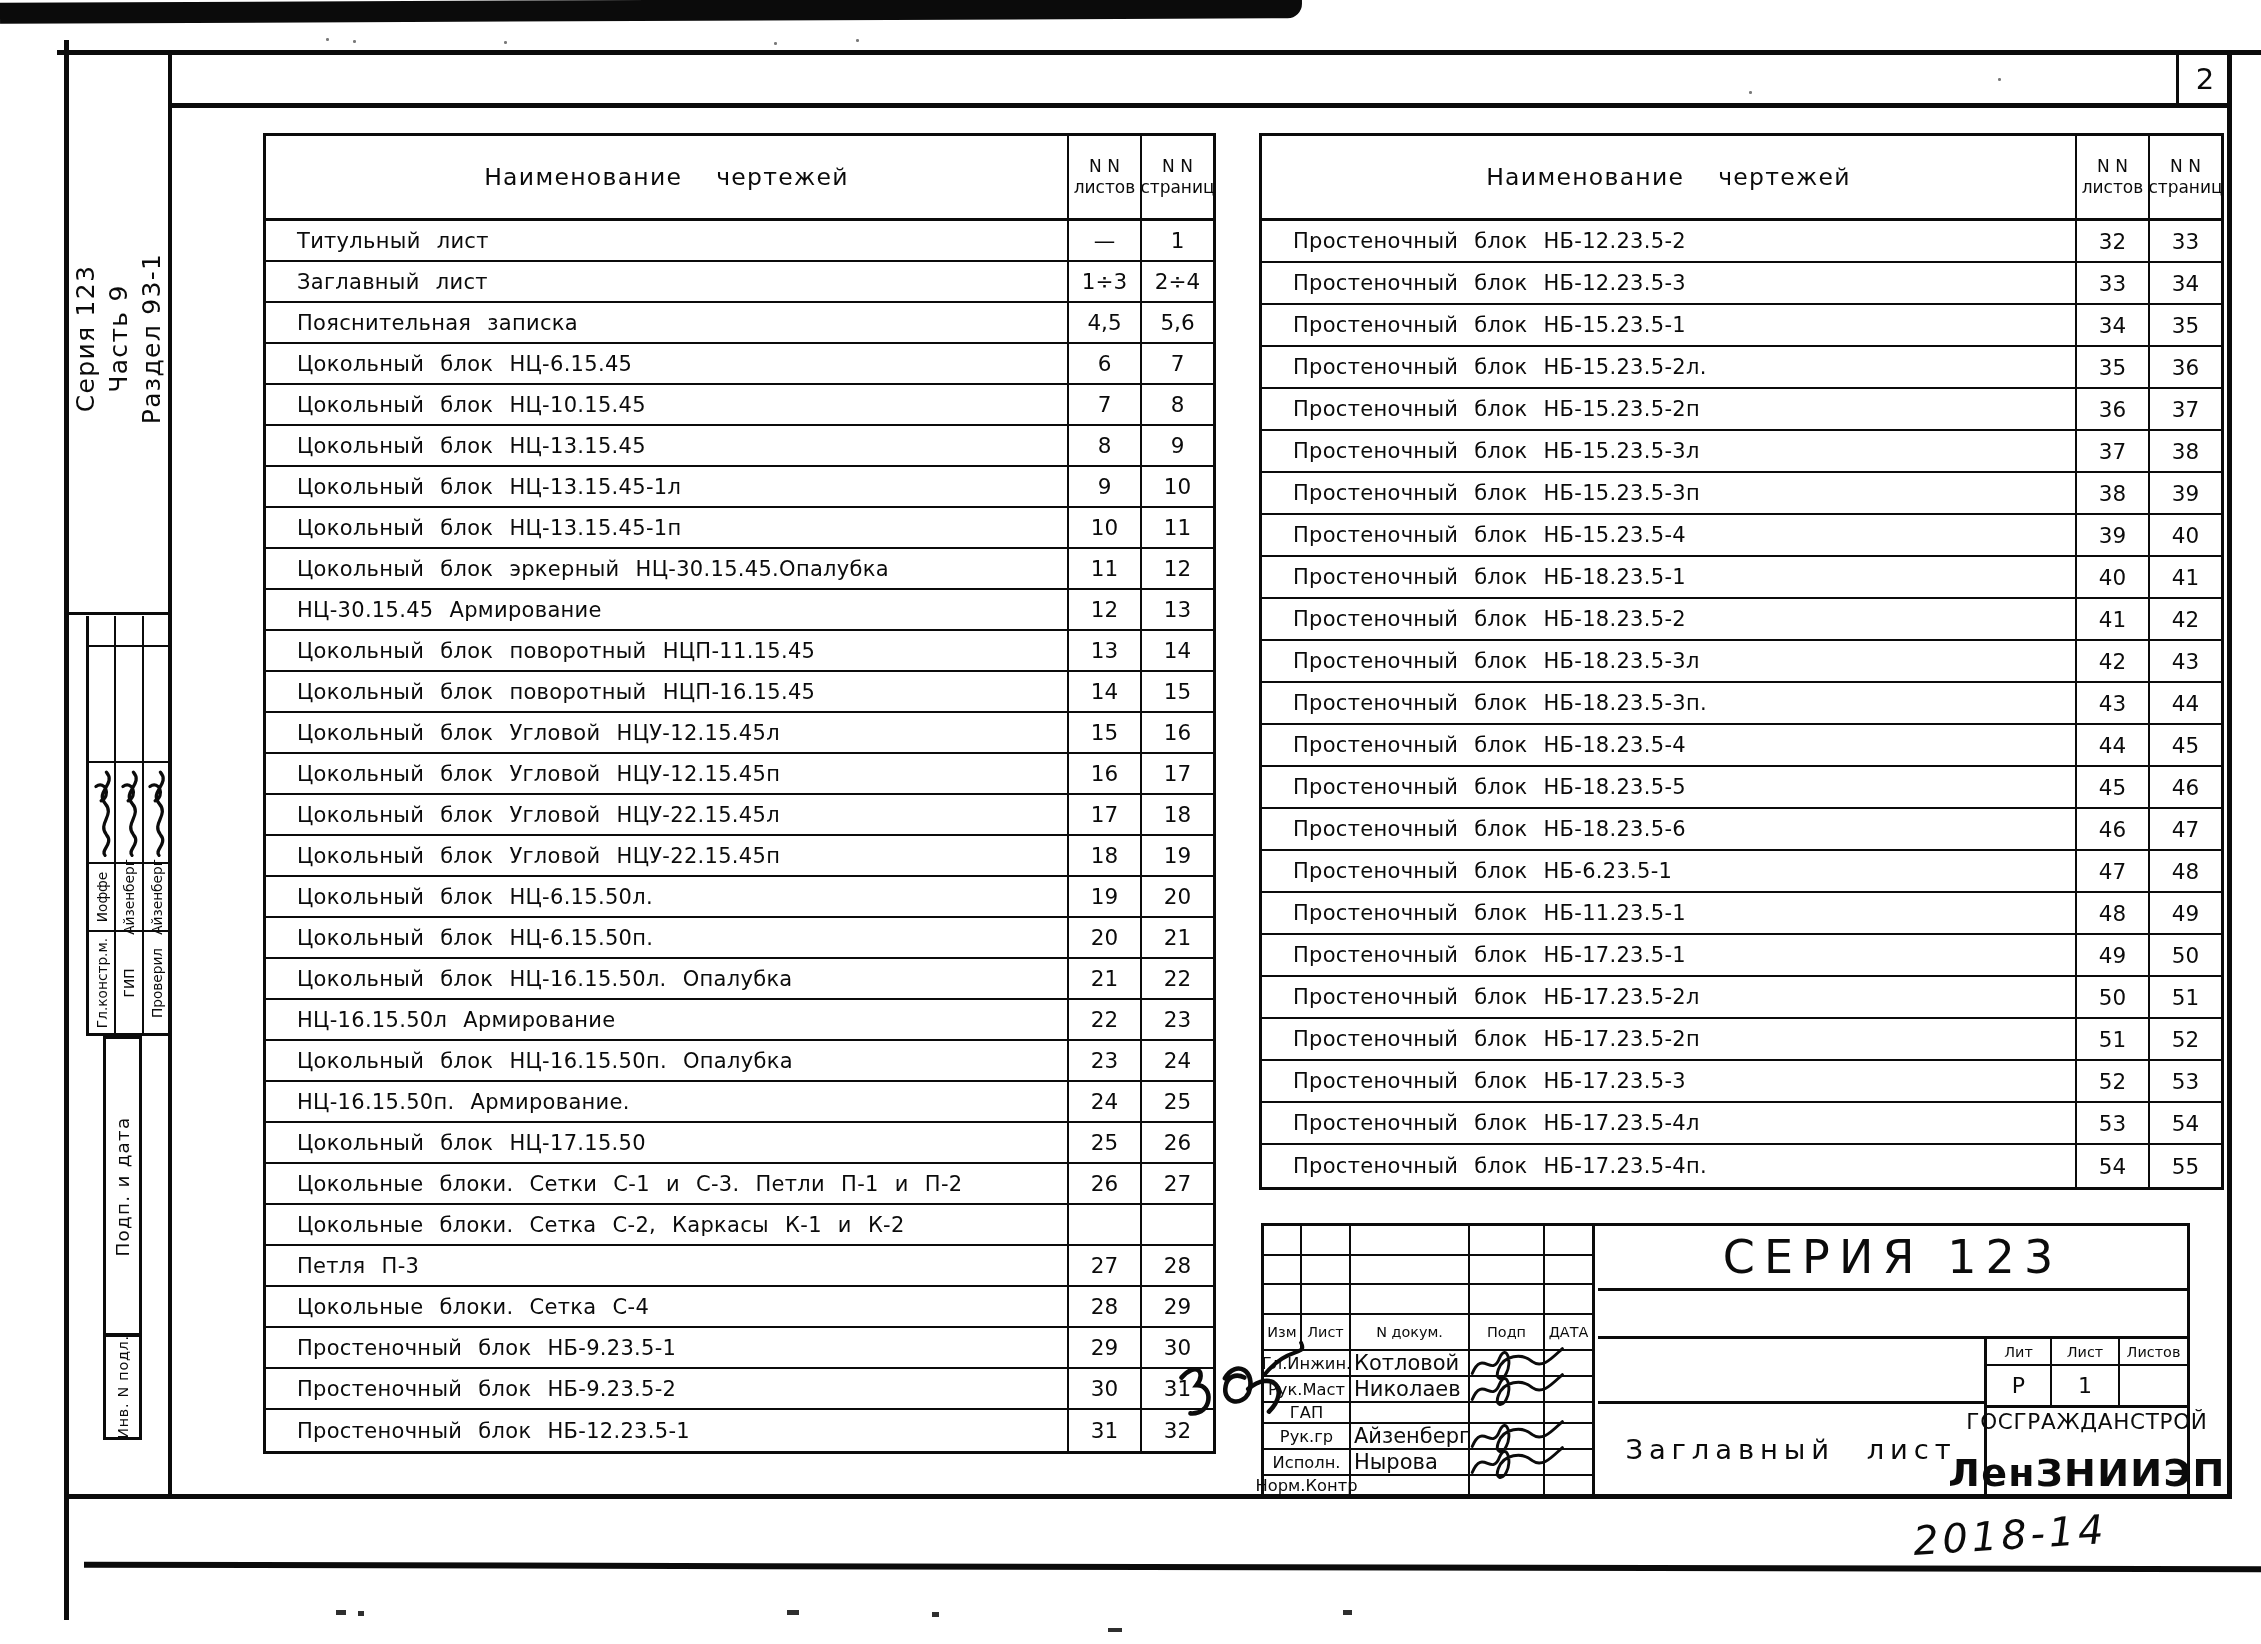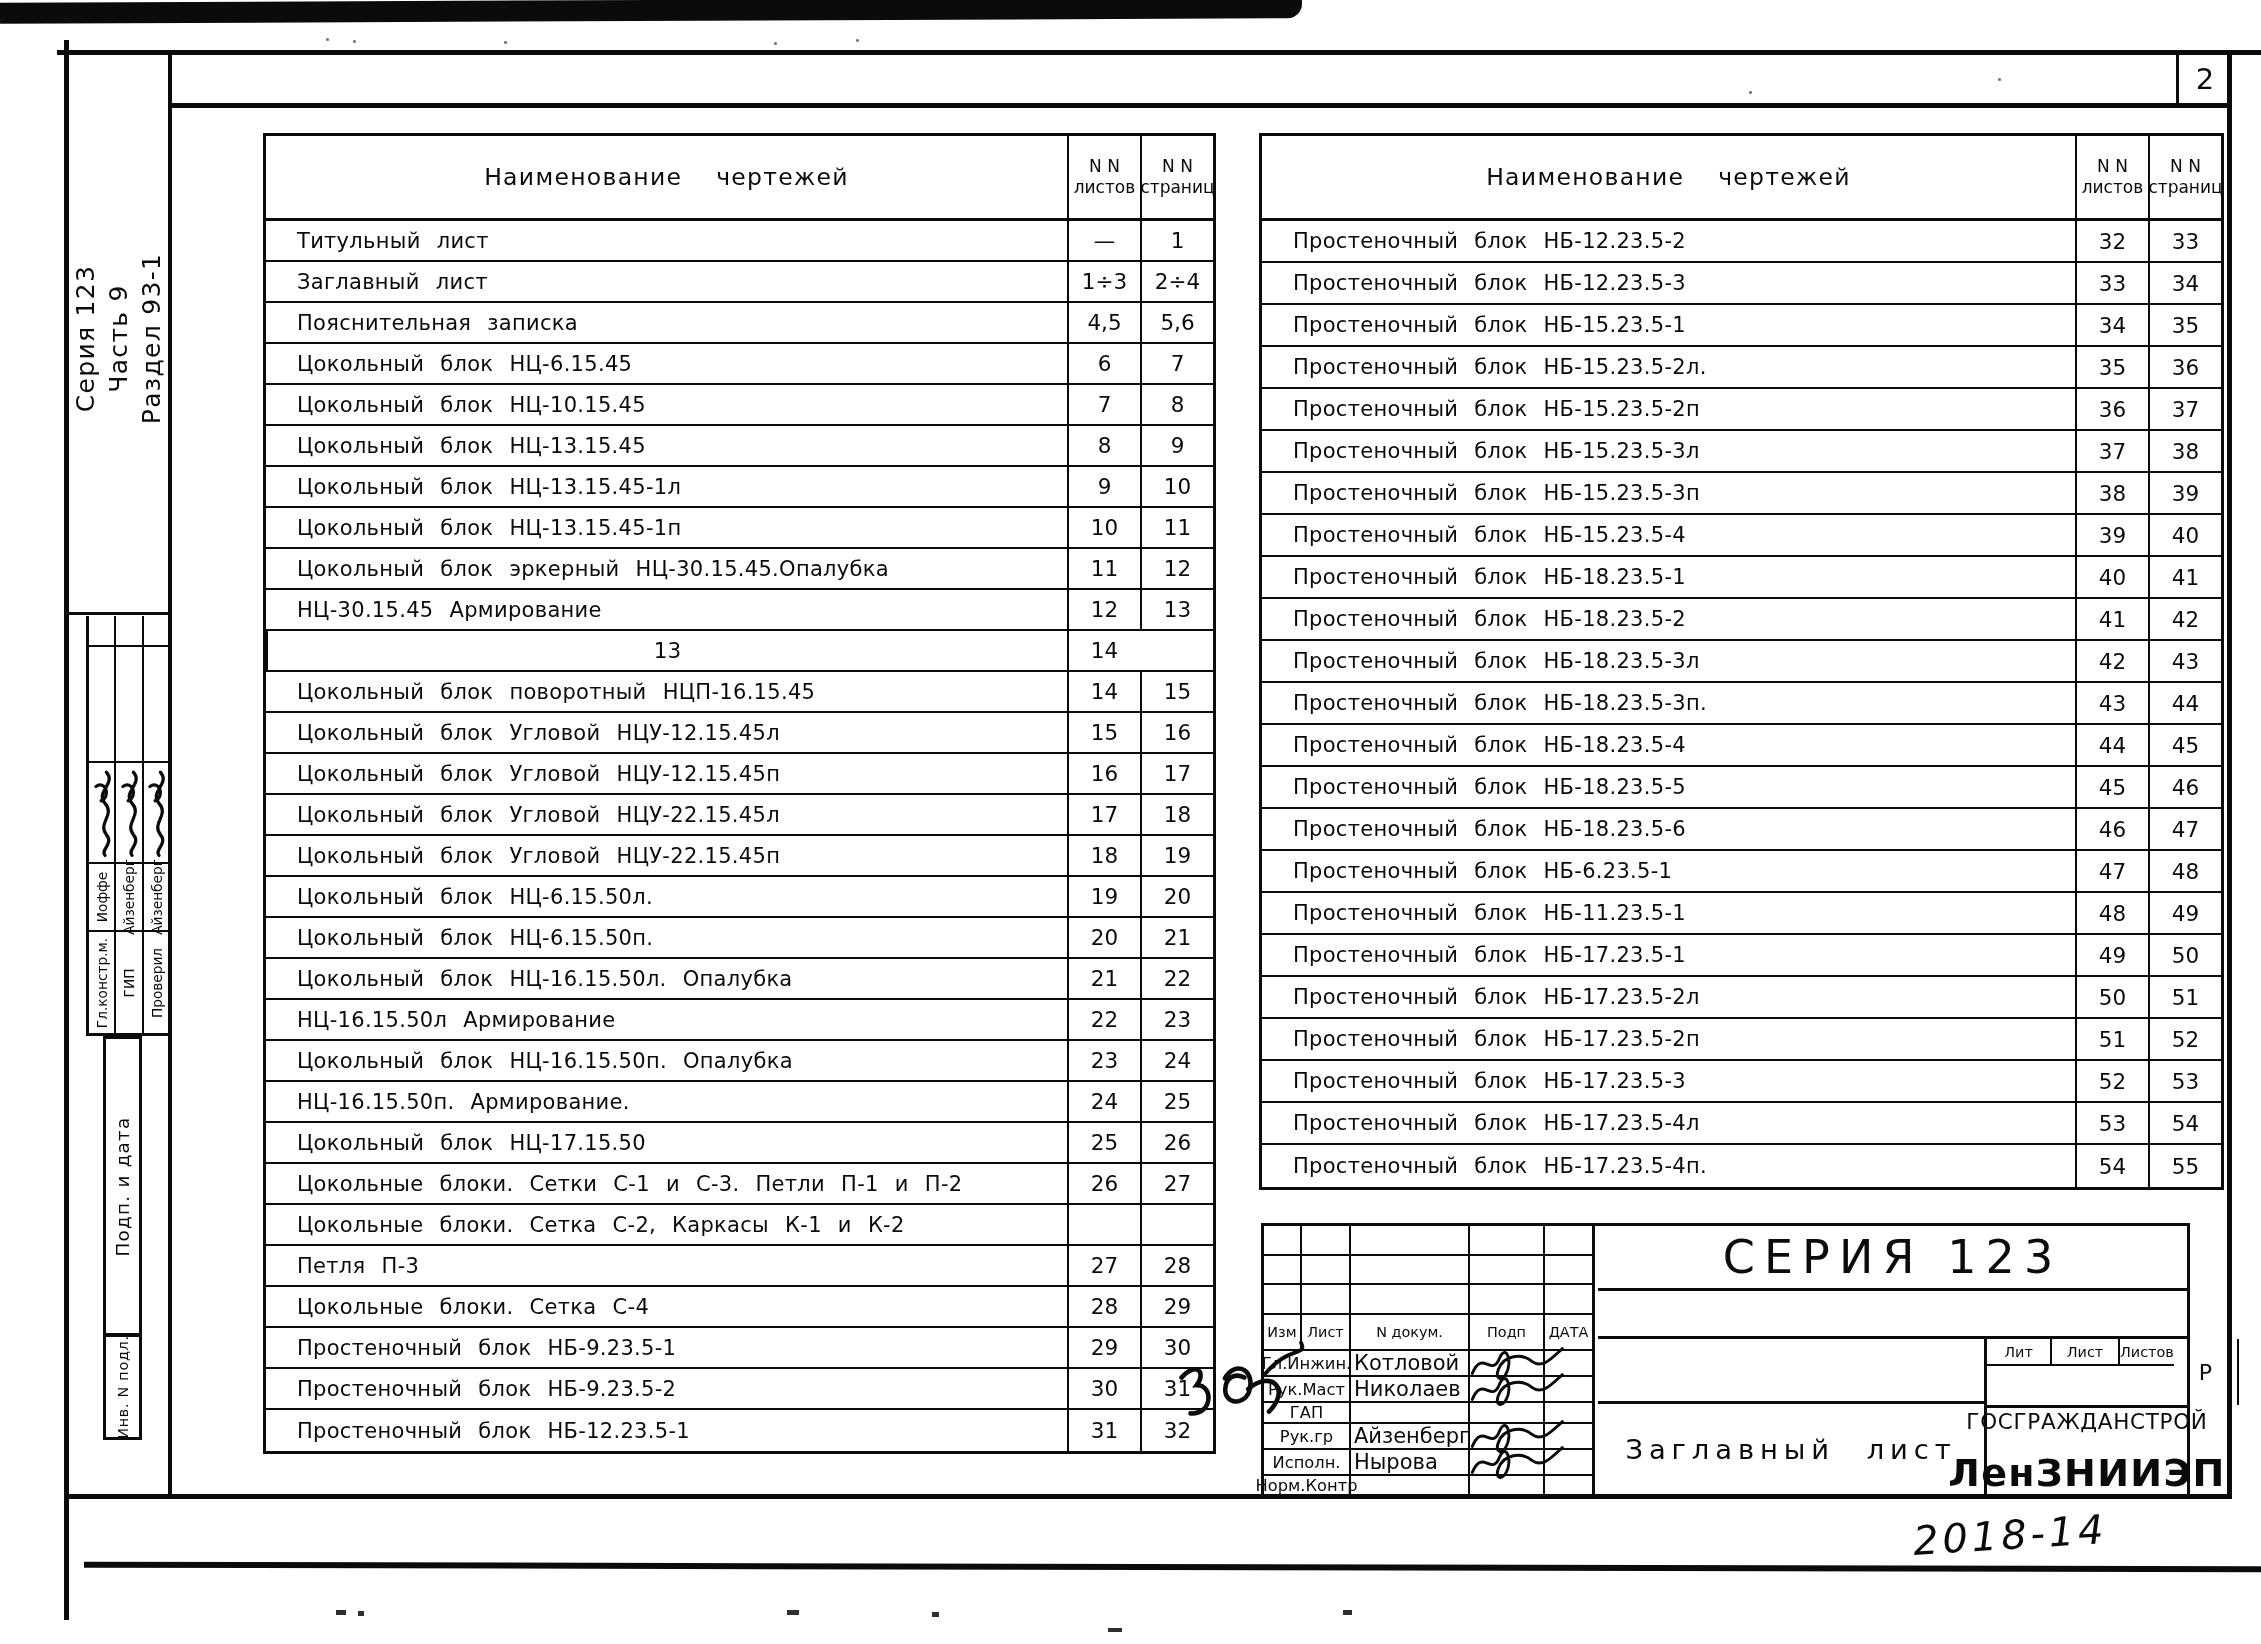--- a/index.html
+++ b/index.html
@@ -84,21 +84,21 @@
   .stamp-right{position:absolute;left:334px;right:0;top:0;bottom:0;display:flex;flex-direction:column;}
   .series-band{height:65px;border-bottom:3.3px solid #0b0b0b;box-sizing:border-box;
     display:flex;align-items:center;justify-content:center;font-size:46px;letter-spacing:9.1px;}
   .desig-band{height:48px;border-bottom:3.3px solid #0b0b0b;box-sizing:border-box;}
   .szone{flex:1;display:flex;}
   .doc-col{flex:1;border-right:3.3px solid #0b0b0b;box-sizing:border-box;display:flex;flex-direction:column;}
   .doc-empty{height:65px;border-bottom:3.3px solid #0b0b0b;box-sizing:border-box;}
   .doc-title{flex:1;display:flex;align-items:center;justify-content:center;
     font-size:27.4px;letter-spacing:5.9px;word-spacing:17px;}
   .lit-col{width:200px;display:flex;flex-direction:column;}
-  .lit-tbl{height:69px;border-bottom:3.3px solid #0b0b0b;box-sizing:border-box;display:flex;flex-direction:row;}
+  .lit-tbl{height:69px;border-bottom:3.3px solid #0b0b0b;box-sizing:border-box;display:flex;flex-direction:column;}
   .lit-hdr,.lit-val{display:grid;grid-template-columns:63px 68px 1fr;box-sizing:border-box;}
   .lit-hdr{height:27.4px;border-bottom:2.6px solid #0b0b0b;}
   .lit-val{flex:1;}
   .lit-hdr .scell{font-size:14.4px;}
   .lit-val .scell{font-size:22px;}
   .org-box{flex:1;display:flex;flex-direction:column;align-items:center;justify-content:center;gap:17px;}
   .org1{font-size:21.5px;letter-spacing:0.7px;}
   .org2{font-size:38px;font-weight:bold;letter-spacing:1.3px;}
   
   .hw-code{left:1913px;top:1512px;font-style:italic;font-size:40px;letter-spacing:3.9px;
@@ -270,20 +270,21 @@
         <div class="td-num">12</div>
       </div>
 
       <div class="trow">
         <div class="td-name">НЦ-30.15.45 Армирование</div>
         <div class="td-num">12</div>
         <div class="td-num">13</div>
       </div>
 
       <div class="trow">
+        <div class="td-name">Цокольный блок поворотный НЦП-11.15.45</div>
         <div class="td-num">13</div>
         <div class="td-num">14</div>
       </div>
 
       <div class="trow">
         <div class="td-name">Цокольный блок поворотный НЦП-16.15.45</div>
         <div class="td-num">14</div>
         <div class="td-num">15</div>
       </div>
 

